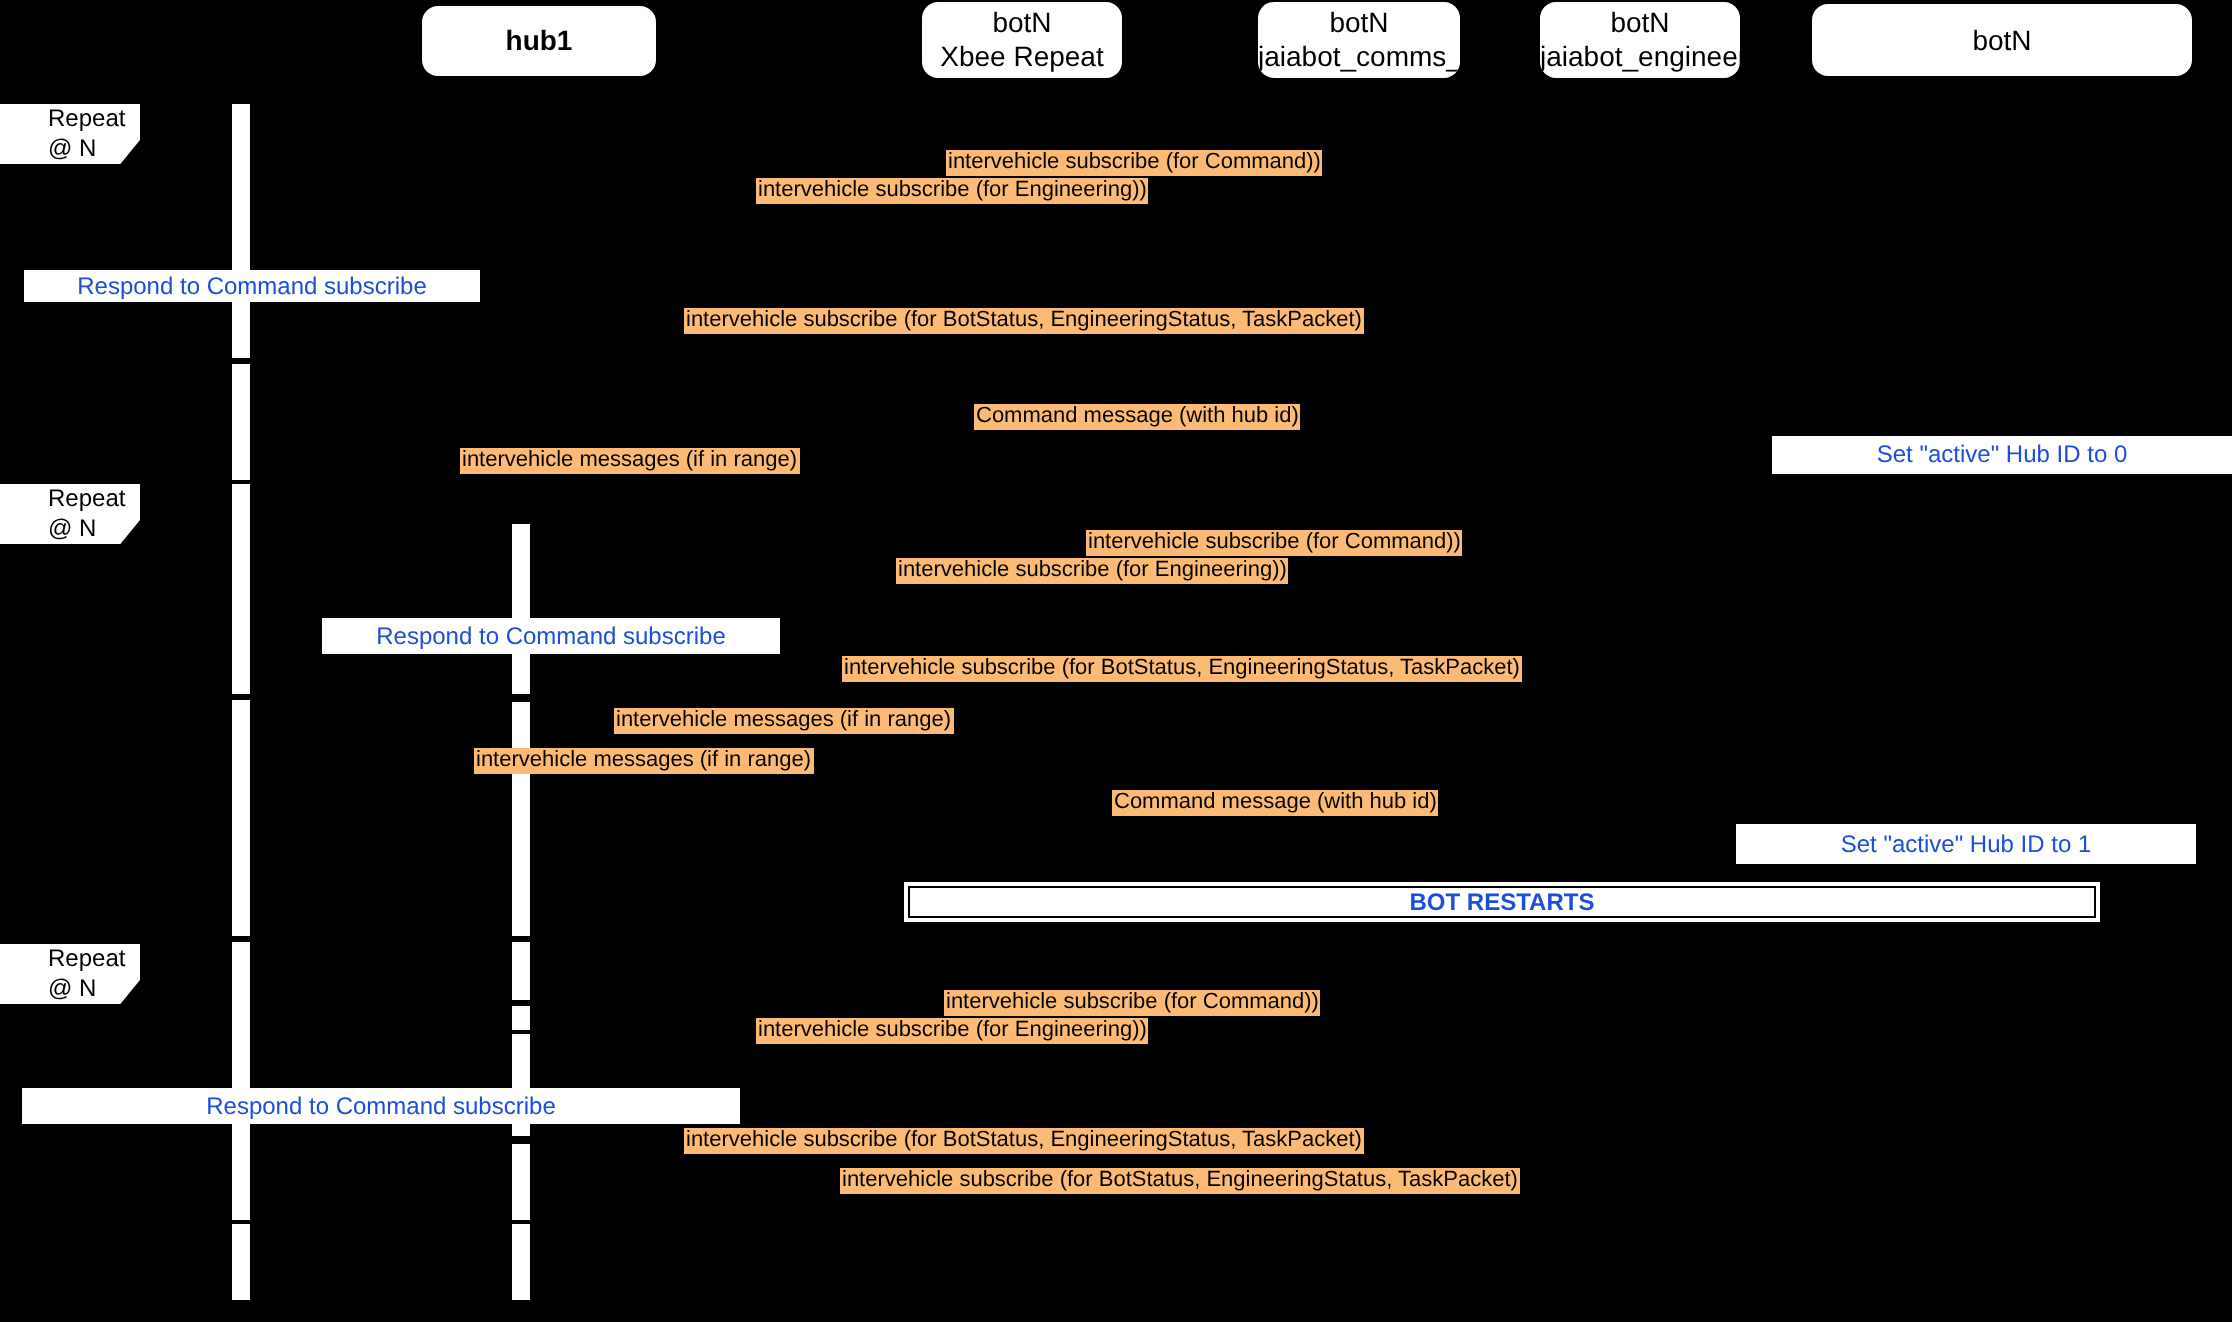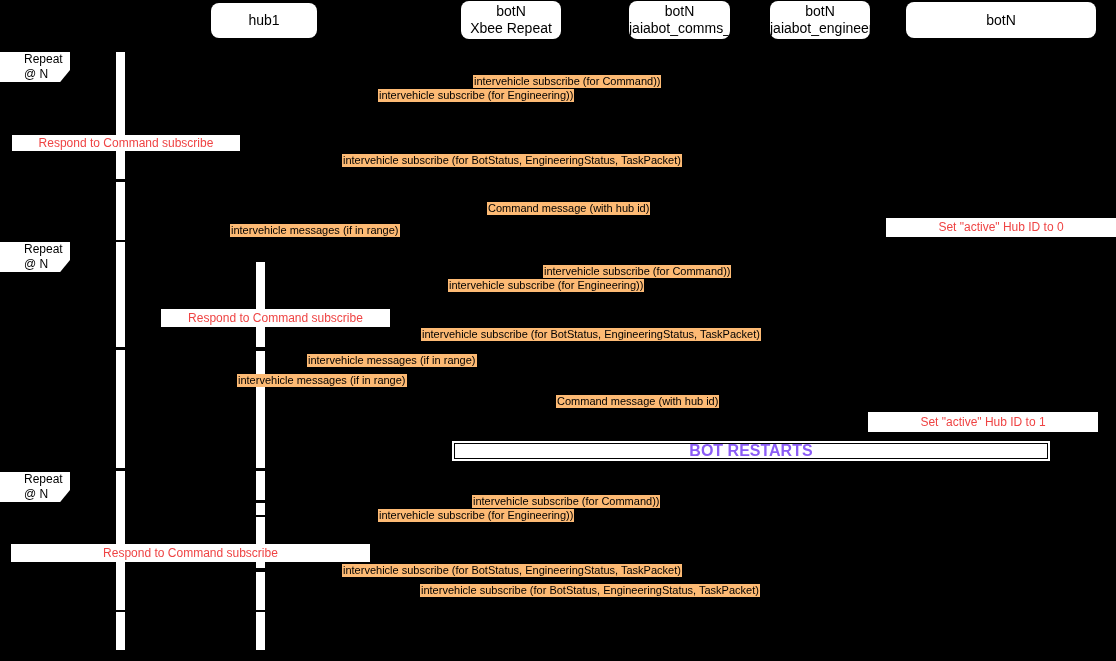--- a/index.html
+++ b/index.html
@@ -51,37 +51,37 @@
     background: #fdba74;
     color: #000000;
     font-size: 11px;
     line-height: 13px;
     padding: 0 1px;
     white-space: nowrap;
   }
   .box-respond, .box-set {
     position: absolute;
     background: #ffffff;
-    color: #ef4444;
+    color: #1d4ed8;
     font-size: 12px;
     text-align: center;
     white-space: nowrap;
     overflow: hidden;
   }
   .box-divider {
     position: absolute;
     background: #ffffff;
     padding: 2px;
     box-sizing: border-box;
   }
   .box-divider .divider-inner {
     border: 1px solid #000000;
     background: #ffffff;
-    color: #8b5cf6;
-    font-size: 16px;
+    color: #1d4ed8;
+    font-size: 12px;
     font-weight: bold;
     text-align: center;
     white-space: nowrap;
     height: 100%;
     box-sizing: border-box;
     display: flex;
     align-items: center;
     justify-content: center;
   }
 </style>
@@ -130,21 +130,21 @@
       <div>@ N min</div>
     </div>
     <div class="repeat-note" style="left: 0px; top: 242px; width: 70px; height: 30px;">
       <div>Repeat</div>
       <div>@ N min</div>
     </div>
     <div class="repeat-note" style="left: 0px; top: 472px; width: 70px; height: 30px;">
       <div>Repeat</div>
       <div>@ N min</div>
     </div>
-    <div class="participant" style="left: 211px; top: 3px; width: 106px; height: 35px;">
+    <div class="participant" style="left: 211px; top: 3px; width: 117px; height: 35px; font-weight: bold;">
       <div class="pline">hub1</div>
     </div>
     <div class="participant" style="left: 461px; top: 1px; width: 100px; height: 38px;">
       <div class="pline">botN</div>
       <div class="pline">Xbee Repeat</div>
     </div>
     <div class="participant" style="left: 629px; top: 1px; width: 101px; height: 38px;">
       <div class="pline">botN</div>
       <div class="pline">jaiabot_comms_manager</div>
     </div>

